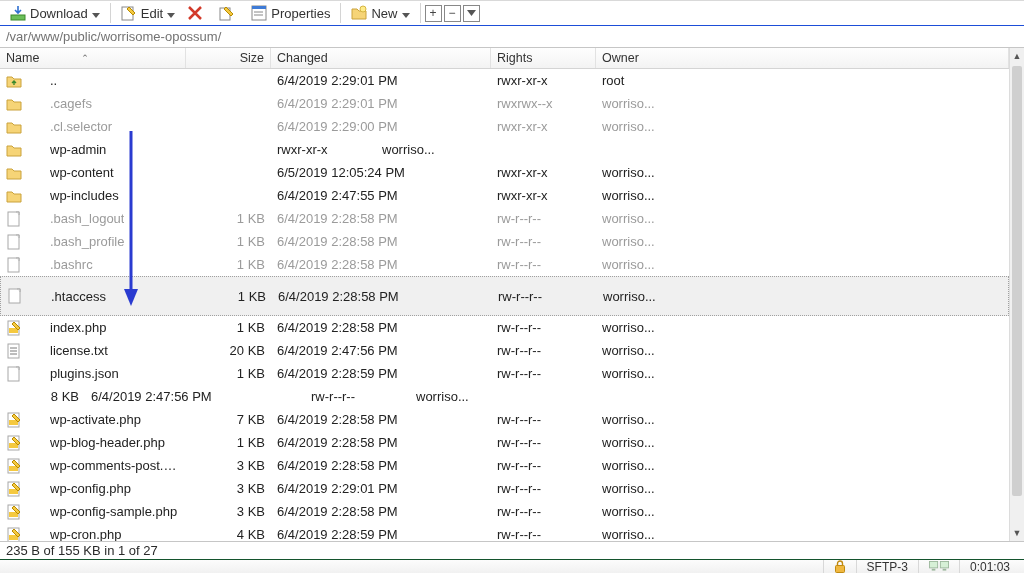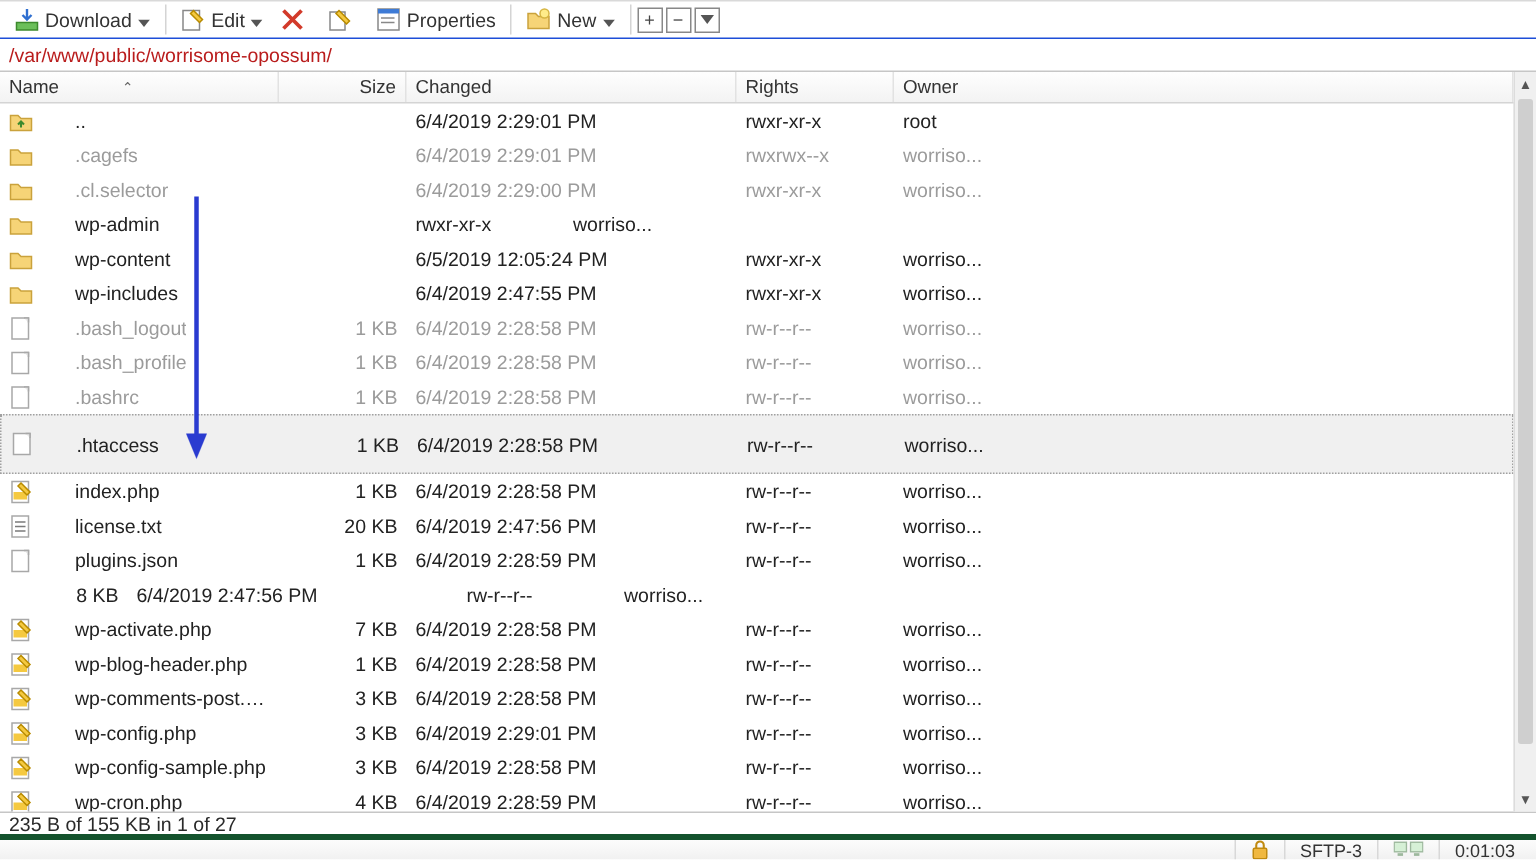--- a/index.html
+++ b/index.html
@@ -28,21 +28,21 @@
   }
 
   
   .ic { width:16px; height:16px; margin-right:4px; display:inline-flex; align-items:center; justify-content:center; }
   .ic svg { width:16px; height:16px; }
 
   
   .pathbar {
     height: 22px; display:flex; align-items:center;
     padding: 0 6px;
-    color: #b91c1c;
+    color: #737373;
     border-bottom: 1px solid #c6c6c6;
     background: #fff;
   }
 
   
   .pane {
     position: relative;
     height: 494px;   
     border-bottom: 1px solid #c6c6c6;
   }
@@ -100,21 +100,21 @@
     color:#555; font-size:9px;
   }
   .vscroll .thumb {
     position:absolute; left:2px; right:2px; top:18px; height:430px;
     background:#cfcfcf; border-radius:2px;
   }
 
   
   .footer1 {
     height:18px; display:flex; align-items:center; padding:0 6px;
-    font-size:13px; color:#2a2a2a; border-bottom:4px solid #14532d;
+    font-size:13px; color:#2a2a2a; border-bottom:1px solid #14532d;
     background: #fff;
   }
   .footer2 {
     height:13px; display:flex; align-items:flex-start; justify-content:flex-end;
     padding:0 4px; font-size:12px; color:#333;
     background: linear-gradient(#fcfcfc,#f1f1f1);
   }
   .footer2 .slot {
     display:flex; align-items:center; padding:0 10px; border-left:1px solid #d8d8d8; height:13px;
   }

